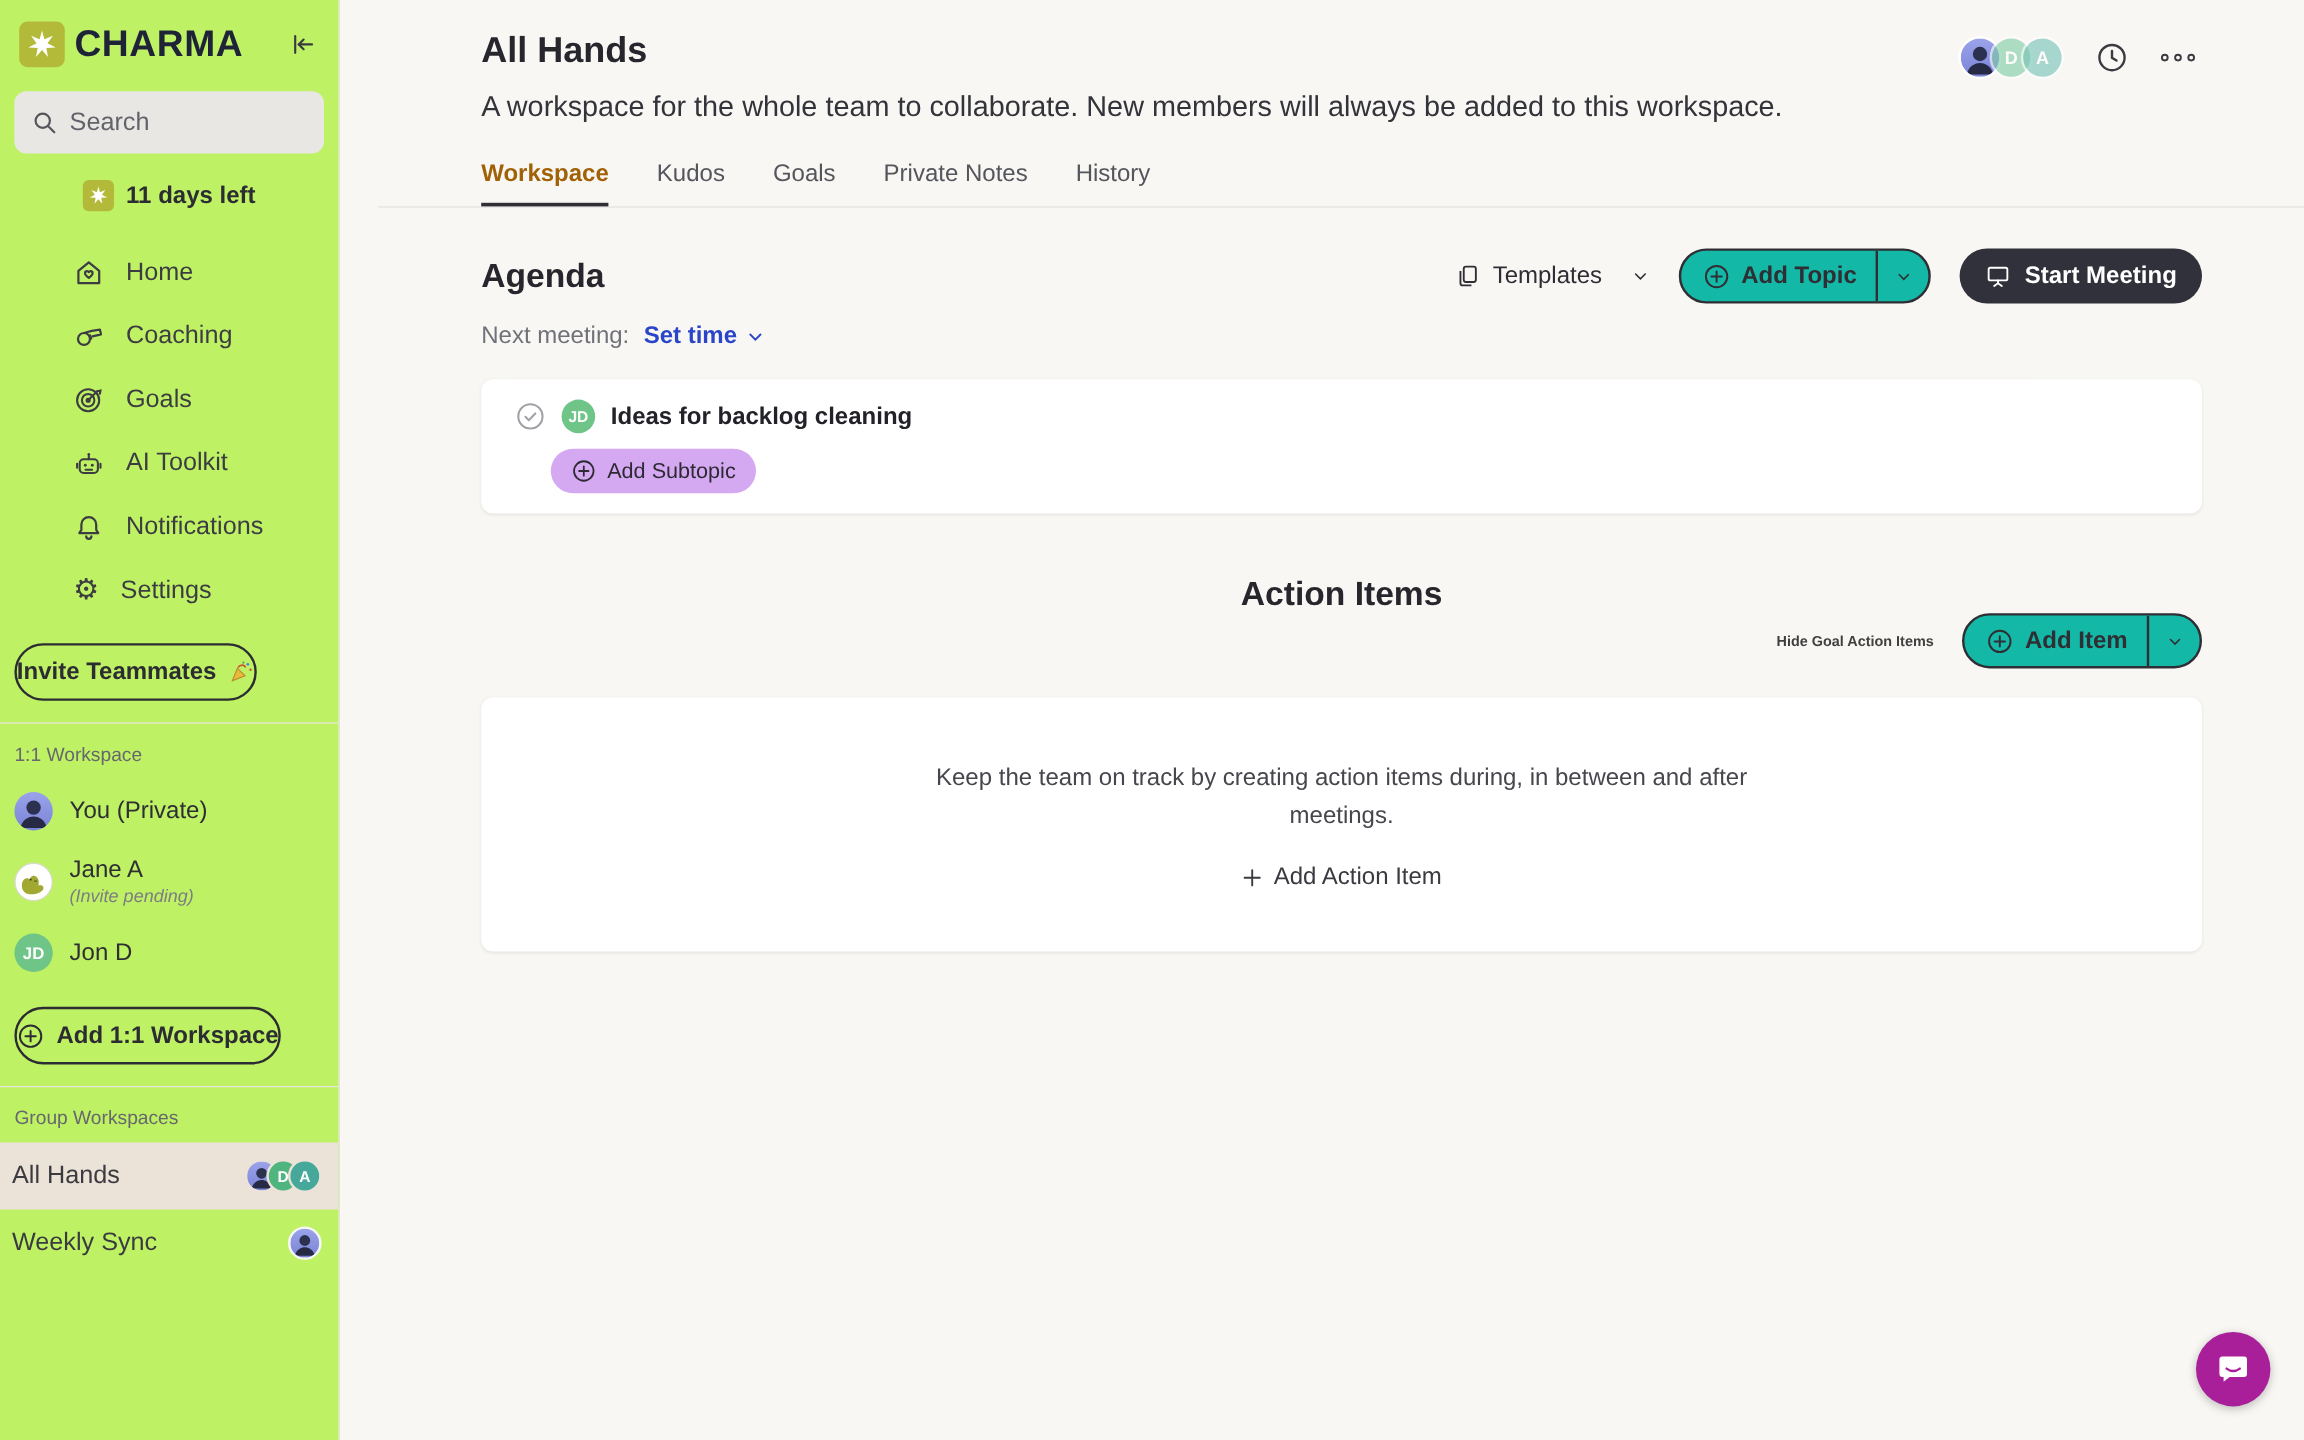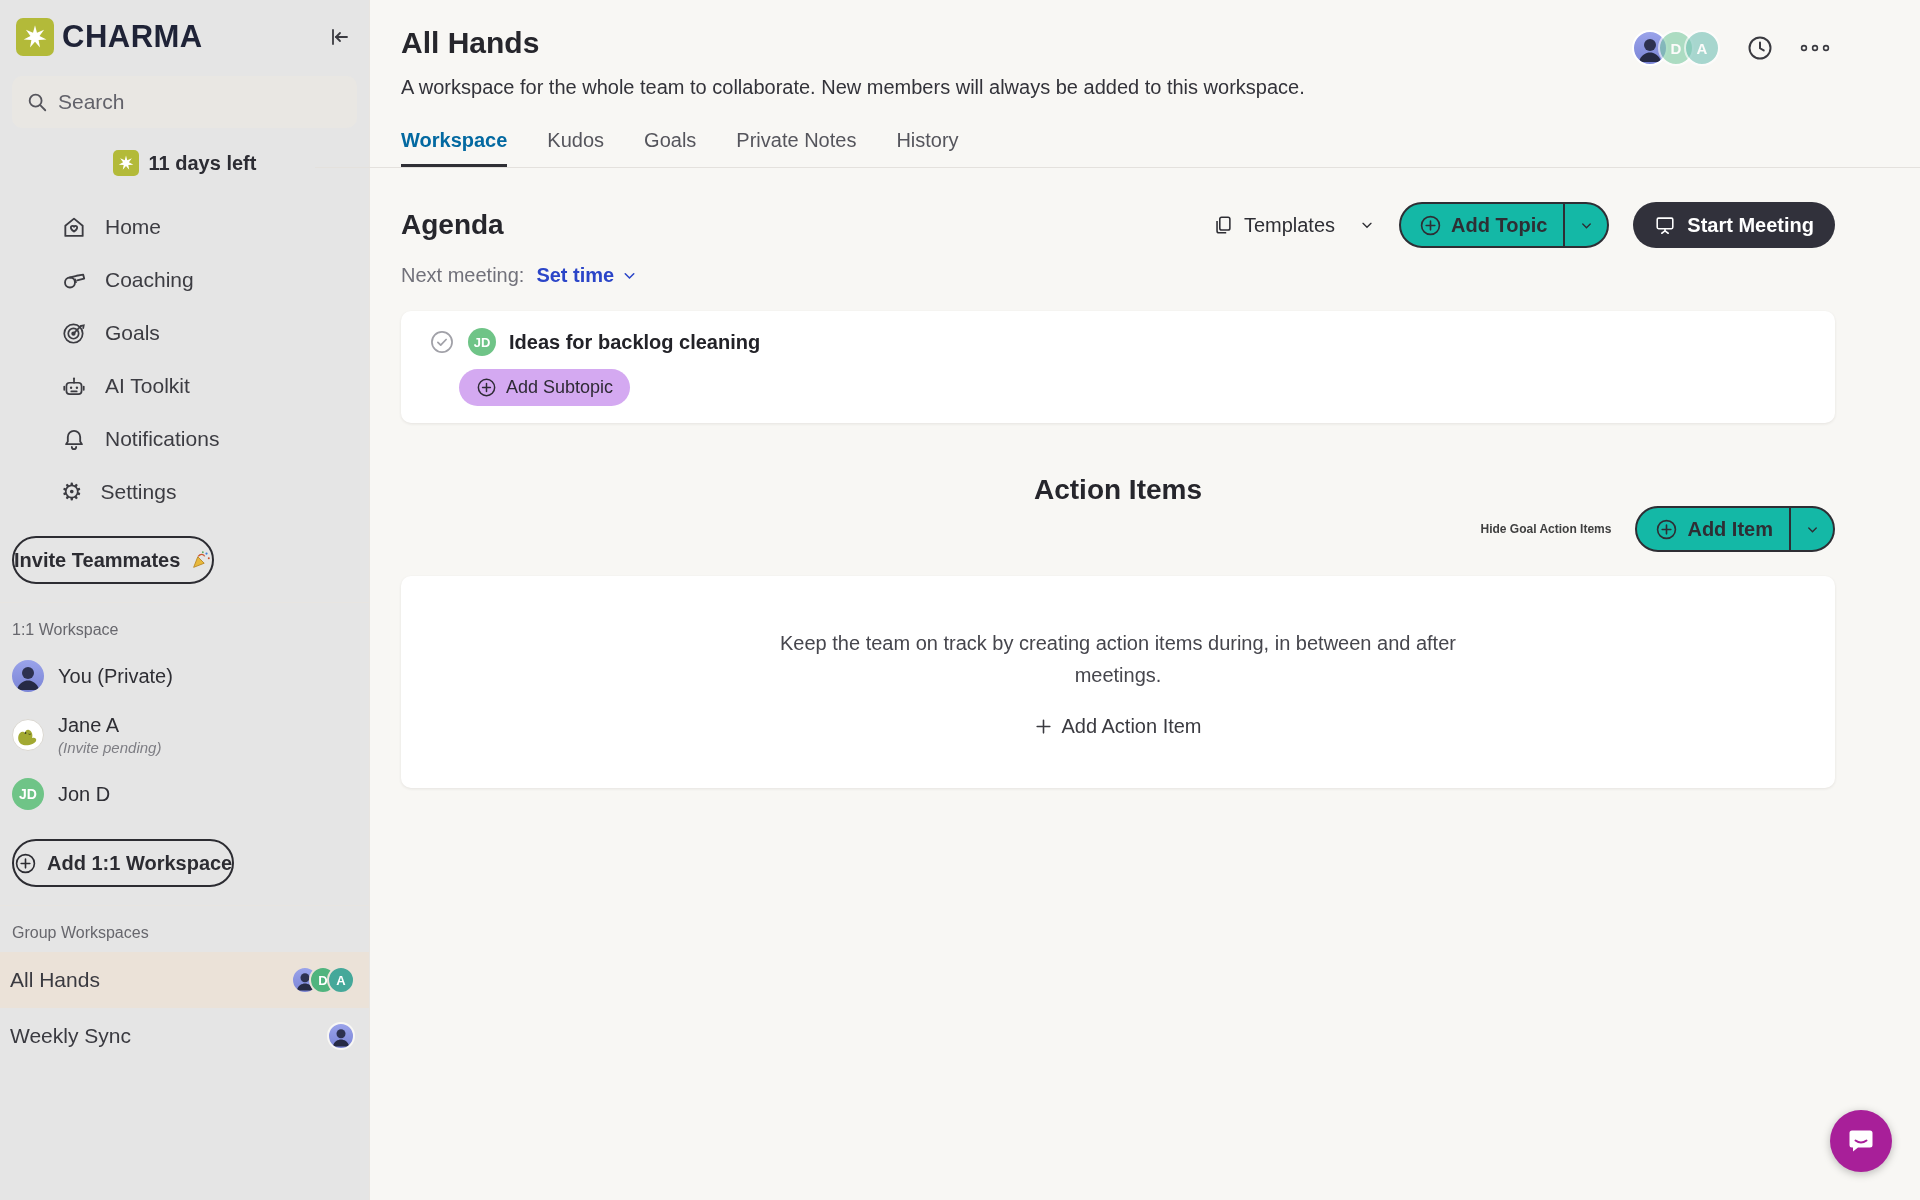--- a/index.html
+++ b/index.html
@@ -8,22 +8,22 @@
     font-family:"Liberation Sans", sans-serif;
     background:#f8f7f4;
     color:#33333a;
     overflow:hidden;
     position:relative;
   }
   svg { display:block; }
 
   
   .sidebar {
-    position:absolute; left:0; top:0; width:370px; height:1200px;
-    background:#e5e5e5; border-right:1px solid #e8e5e1;
+    position:absolute; left:0; top:0; width:283px; height:1200px;
+    background:#bef264; border-right:1px solid #e8e5e1;
   }
   .logo-row { display:flex; align-items:center; padding:18px 14px 0 16px; }
   .logo-mark { width:38px; height:38px; background:#b3ba39; border-radius:7px;
     display:flex; align-items:center; justify-content:center; }
   .logo-text { font-size:31px; font-weight:800; color:#1f2337; letter-spacing:.5px; margin-left:8px; }
   .collapse-btn { margin-left:auto; cursor:pointer; color:#3a3a40; padding:4px; }
   .search-box { margin:20px 12px 0 12px; height:52px; background:#e9e7e3; border-radius:10px;
     display:flex; align-items:center; padding:12px 14px; gap:10px; }
   .search-box input { border:none; outline:none; background:transparent; font-family:inherit;
     font-size:21px; color:#42424a; width:100%; }
@@ -56,28 +56,28 @@
   .group-name { font-size:21px; color:#3a3a40; }
   .avatar-stack { display:flex; margin-left:auto; }
   .avatar-stack .avatar { border:2px solid #f8f7f4; }
   .avatar-stack .avatar + .avatar { margin-left:-10px; }
   .group-row.selected .avatar-stack .avatar { border-color:#ebe2d8; }
 
   
   .main { position:absolute; left:315px; top:0; width:1605px; height:1200px; }
   .main-header { padding:26px 85px 0 86px; position:relative; }
   .page-title { font-size:30px; font-weight:600; color:#26262c; }
-  .page-desc { margin-top:16px; font-size:20px; color:#33333a; }
+  .page-desc { margin-top:16px; font-size:24px; color:#33333a; }
   .header-actions { position:absolute; top:30px; right:90px; display:flex; align-items:center; gap:26px; }
   .header-actions .avatar-stack .avatar { border:2px solid #ffffff; }
   .icon-btn { cursor:pointer; color:#3a3a40; }
   .tabs { display:flex; gap:40px; padding:0 85px 0 86px; margin-top:30px;
     border-bottom:1px solid #e4e1dd; }
   .tab { font-size:20px; color:#55555c; padding-bottom:12px; cursor:pointer; border-bottom:3px solid transparent; }
-  .tab.active { color:#0369a1; font-weight:700; border-bottom-color:#2f2f35; }
+  .tab.active { color:#a16207; font-weight:700; border-bottom-color:#2f2f35; }
 
   .content { padding:34px 85px 0 86px; }
   .section-head { display:flex; align-items:center; }
   .section-title { font-size:28px; font-weight:600; color:#26262c; }
   .head-right { margin-left:auto; display:flex; align-items:center; gap:24px; }
   .templates-btn { display:flex; align-items:center; gap:10px; font-size:20px; color:#2e2e34; cursor:pointer; }
   .split-btn { display:flex; align-items:stretch; height:46px; border:2px solid #2e2e34; border-radius:24px;
     background:#14b8a6; overflow:hidden; cursor:pointer; }
   .split-main { display:flex; align-items:center; gap:9px; padding:0 16px 0 18px;
     font-size:20px; font-weight:600; color:#2e2e34; }

